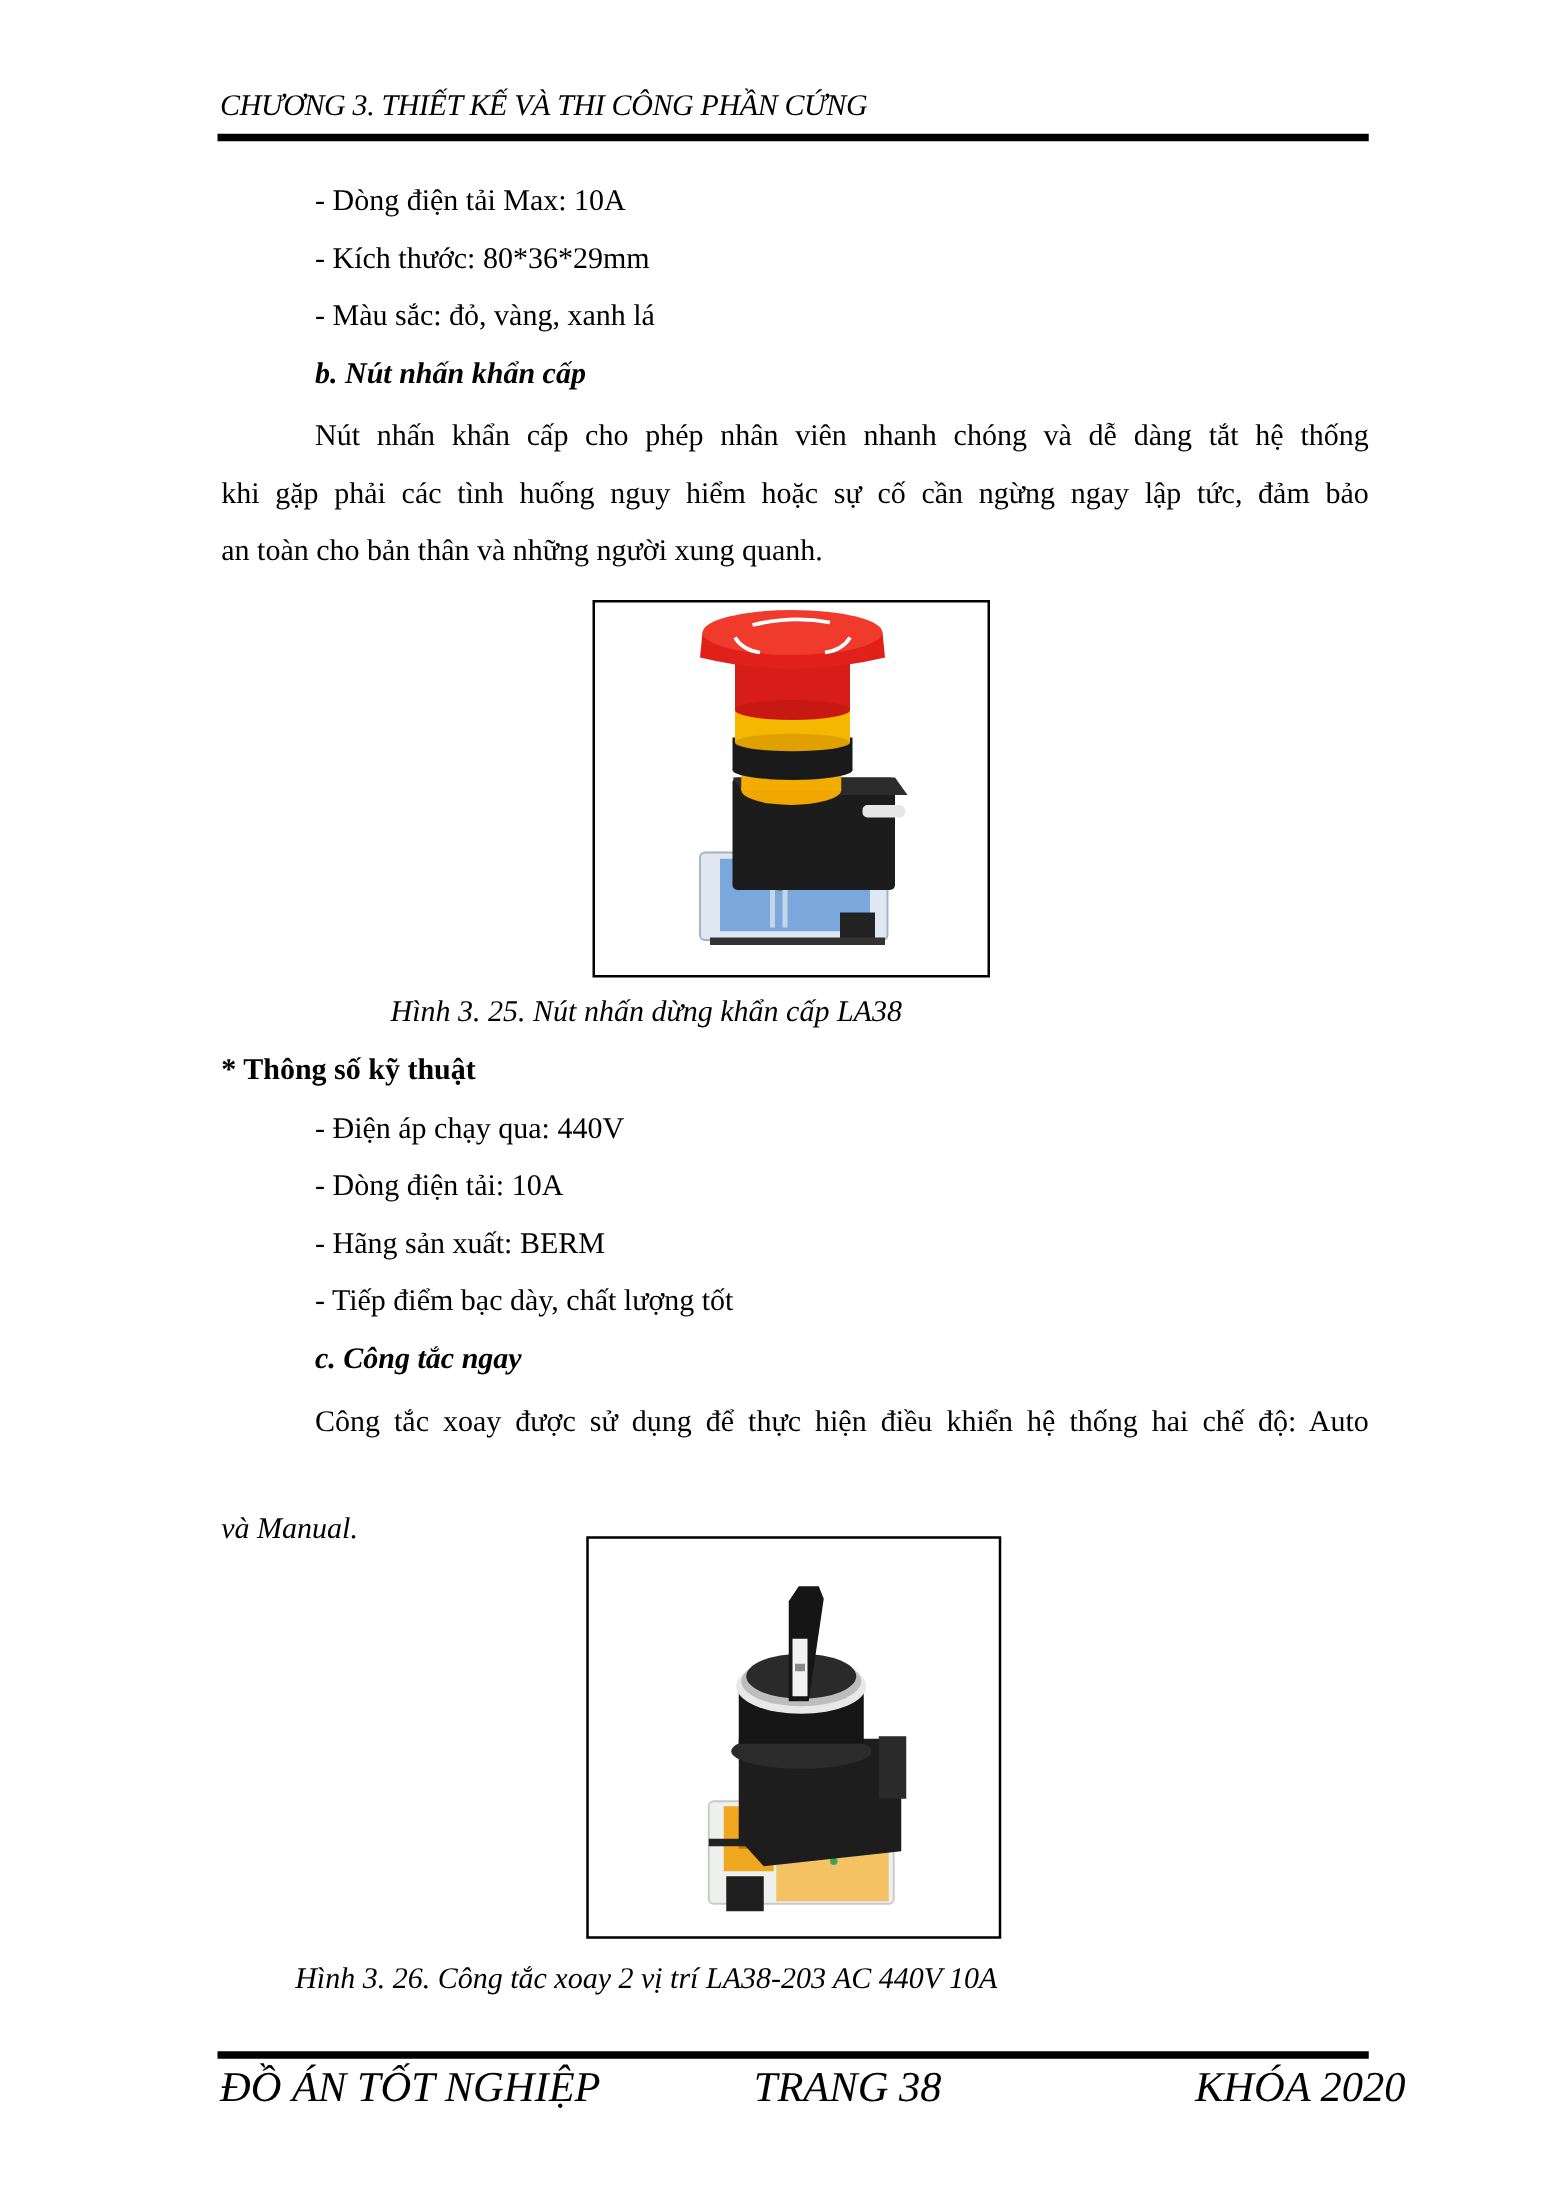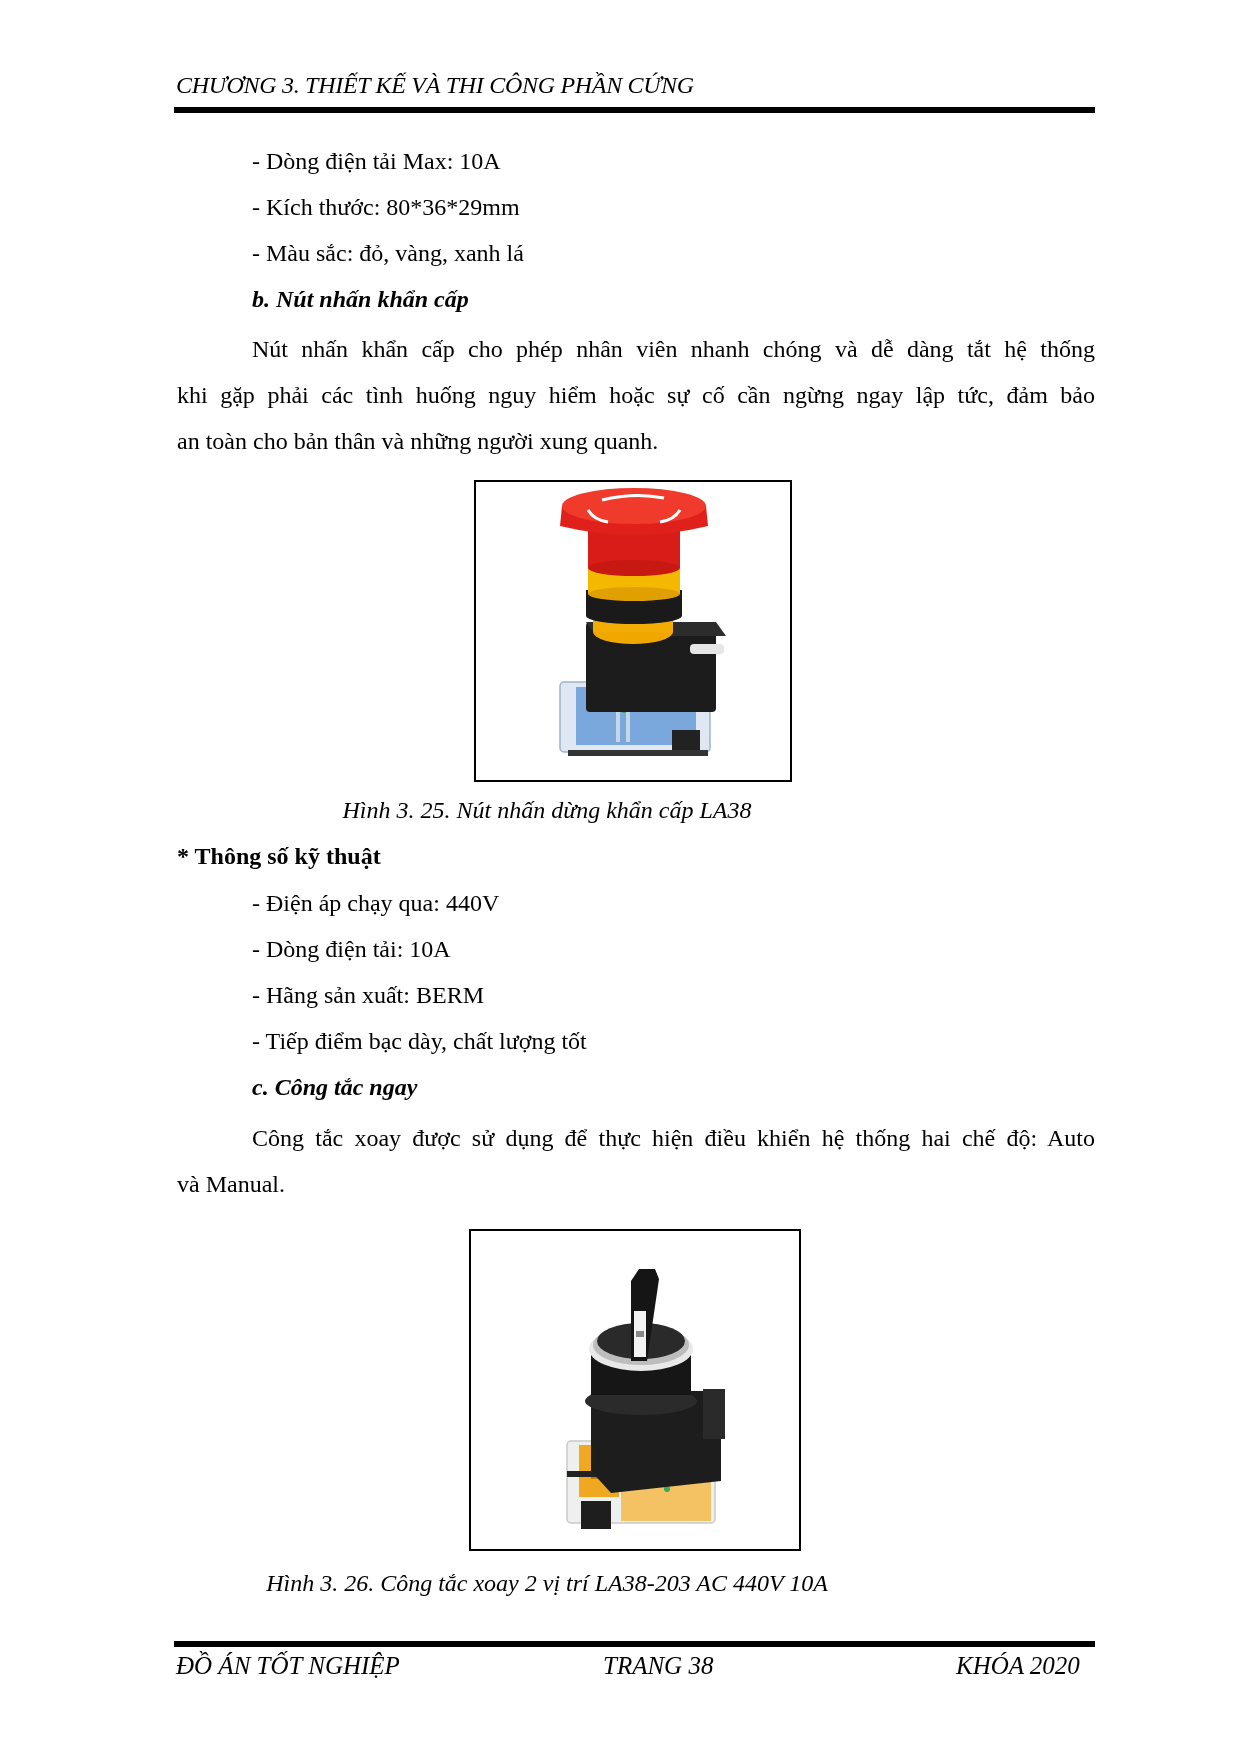--- a/index.html
+++ b/index.html
@@ -13,23 +13,23 @@
     letter-spacing: -0.3px;
   }
   .rule { left: 174px; width: 921px; height: 6px; background: #000; }
   .line { font-size: 24px; white-space: nowrap; }
   .bullet { left: 252px; }
   .subhead { left: 252px; font-weight: bold; font-style: italic; }
   .para-first { left: 252px; }
   .para-cont { left: 177px; }
   .justify { width: 918px; text-align-last: justify; text-align: justify; white-space: normal; }
   .spec-head { left: 177px; font-weight: bold; }
-  .caption { font-style: italic; font-size: 24px; white-space: nowrap; left: 0; width: 1034px; text-align: center; margin-left: 30px; }
+  .caption { font-style: italic; font-size: 24px; white-space: nowrap; left: 0; width: 1034px; text-align: center; }
   .frame { border: 2px solid #000; background: #fff; box-sizing: border-box; }
-  .footer { top: 1652px; font-size: 25px; font-style: italic; white-space: nowrap; }
+  .footer { top: 1652px; font-size: 34px; font-style: italic; white-space: nowrap; }
 </style>
 </head>
 <body>
 
 <div class="abs header-title">CHƯƠNG 3. THIẾT KẾ VÀ THI CÔNG PHẦN CỨNG</div>
 <div class="abs rule" style="top:107px;"></div>
 
 <div class="abs line bullet" style="top:148px;">- Dòng điện tải Max: 10A</div>
 <div class="abs line bullet" style="top:194px;">- Kích thước: 80*36*29mm</div>
 <div class="abs line bullet" style="top:240px;">- Màu sắc: đỏ, vàng, xanh lá</div>
@@ -78,21 +78,21 @@
 <div class="abs caption" style="top:797px;">Hình 3. 25. Nút nhấn dừng khẩn cấp LA38</div>
 
 <div class="abs line spec-head" style="top:843px;">* Thông số kỹ thuật</div>
 <div class="abs line bullet" style="top:890px;">- Điện áp chạy qua: 440V</div>
 <div class="abs line bullet" style="top:936px;">- Dòng điện tải: 10A</div>
 <div class="abs line bullet" style="top:982px;">- Hãng sản xuất: BERM</div>
 <div class="abs line bullet" style="top:1028px;">- Tiếp điểm bạc dày, chất lượng tốt</div>
 
 <div class="abs line subhead" style="top:1074px;">c. Công tắc ngay</div>
 <div class="abs line para-first" style="top:1125px; width:843px; text-align:justify; text-align-last:justify;">Công tắc xoay được sử dụng để thực hiện điều khiển hệ thống hai chế độ: Auto</div>
-<div class="abs line para-cont" style="top:1171px;">và Manual.</div>
+<div class="abs line para-cont" style="top:1210px;font-style:italic;">và Manual.</div>
 
 <div class="abs frame" style="left:469px; top:1229px; width:332px; height:322px;">
   <svg width="328" height="318" viewBox="0 0 328 318">
 
     <rect x="96" y="210" width="148" height="82" rx="4" fill="#eef0ee" stroke="#c9c9c9" stroke-width="1.5"></rect>
     <rect x="108" y="214" width="40" height="52" fill="#f0a820"></rect>
     <rect x="120" y="222" width="10" height="26" fill="#c07a00"></rect>
     <rect x="150" y="250" width="90" height="40" fill="#f5b84a" opacity="0.85"></rect>
     <rect x="96" y="240" width="60" height="6" fill="#222"></rect>
     <rect x="110" y="270" width="30" height="28" fill="#1e1e1e"></rect>

